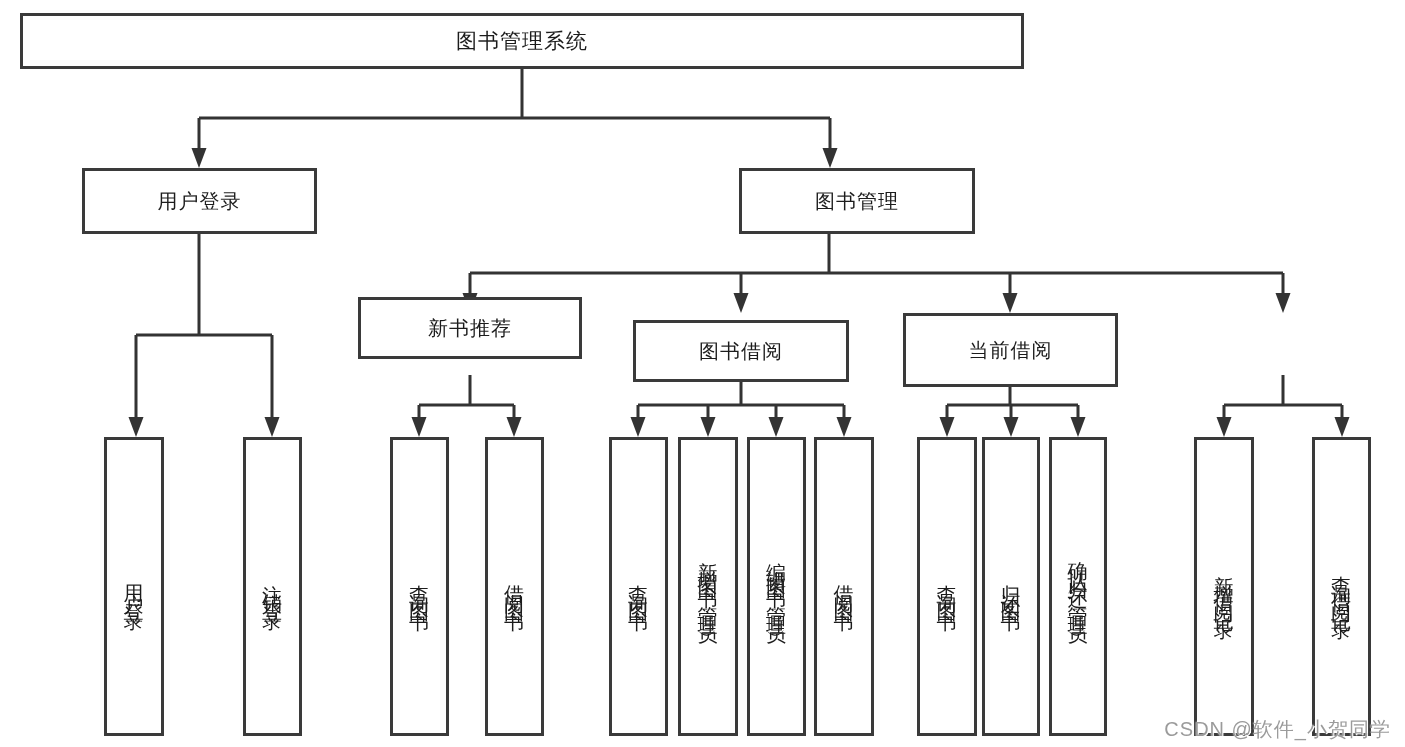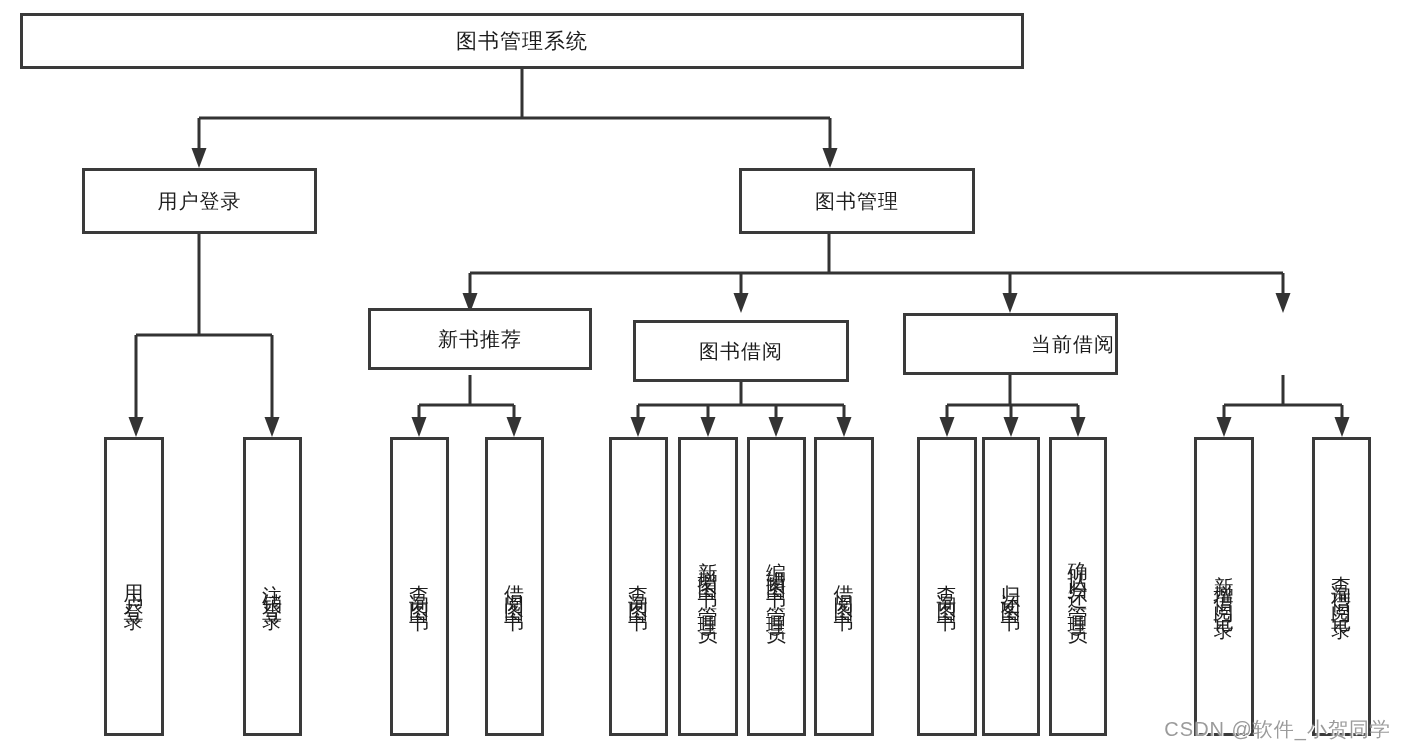--- a/index.html
+++ b/index.html
@@ -110,27 +110,27 @@
     <span>图书管理系统</span>
   </div>
 
   <div class="box" style="left:82px; top:168px; width:235px; height:66px;">
     <span>用户登录</span>
   </div>
   <div class="box" style="left:711px; top:168px; width:236px; height:66px;margin-left:28px;">
     <span>图书管理</span>
   </div>
 
-  <div class="box" style="left:358px; top:308px; width:224px; height:62px;margin-left:10px;">
+  <div class="box" style="left:358px; top:297px; width:224px; height:62px;">
     <span>新书推荐</span>
   </div>
   <div class="box" style="left:633px; top:320px; width:216px; height:62px;">
     <span>图书借阅</span>
   </div>
-  <div class="box" style="left:903px; top:313px; width:215px; height:62px;justify-content:flex-end;">
+  <div class="box" style="left:903px; top:313px; width:215px; height:74px;">
     <span>当前借阅</span>
   </div>
 
   <div class="box vbox" style="left:104px; top:437px; width:60px; height:299px;">
     <span>用户登录</span>
   </div>
   <div class="box vbox" style="left:243px; top:437px; width:59px; height:299px;">
     <span>注销登录</span>
   </div>
 

